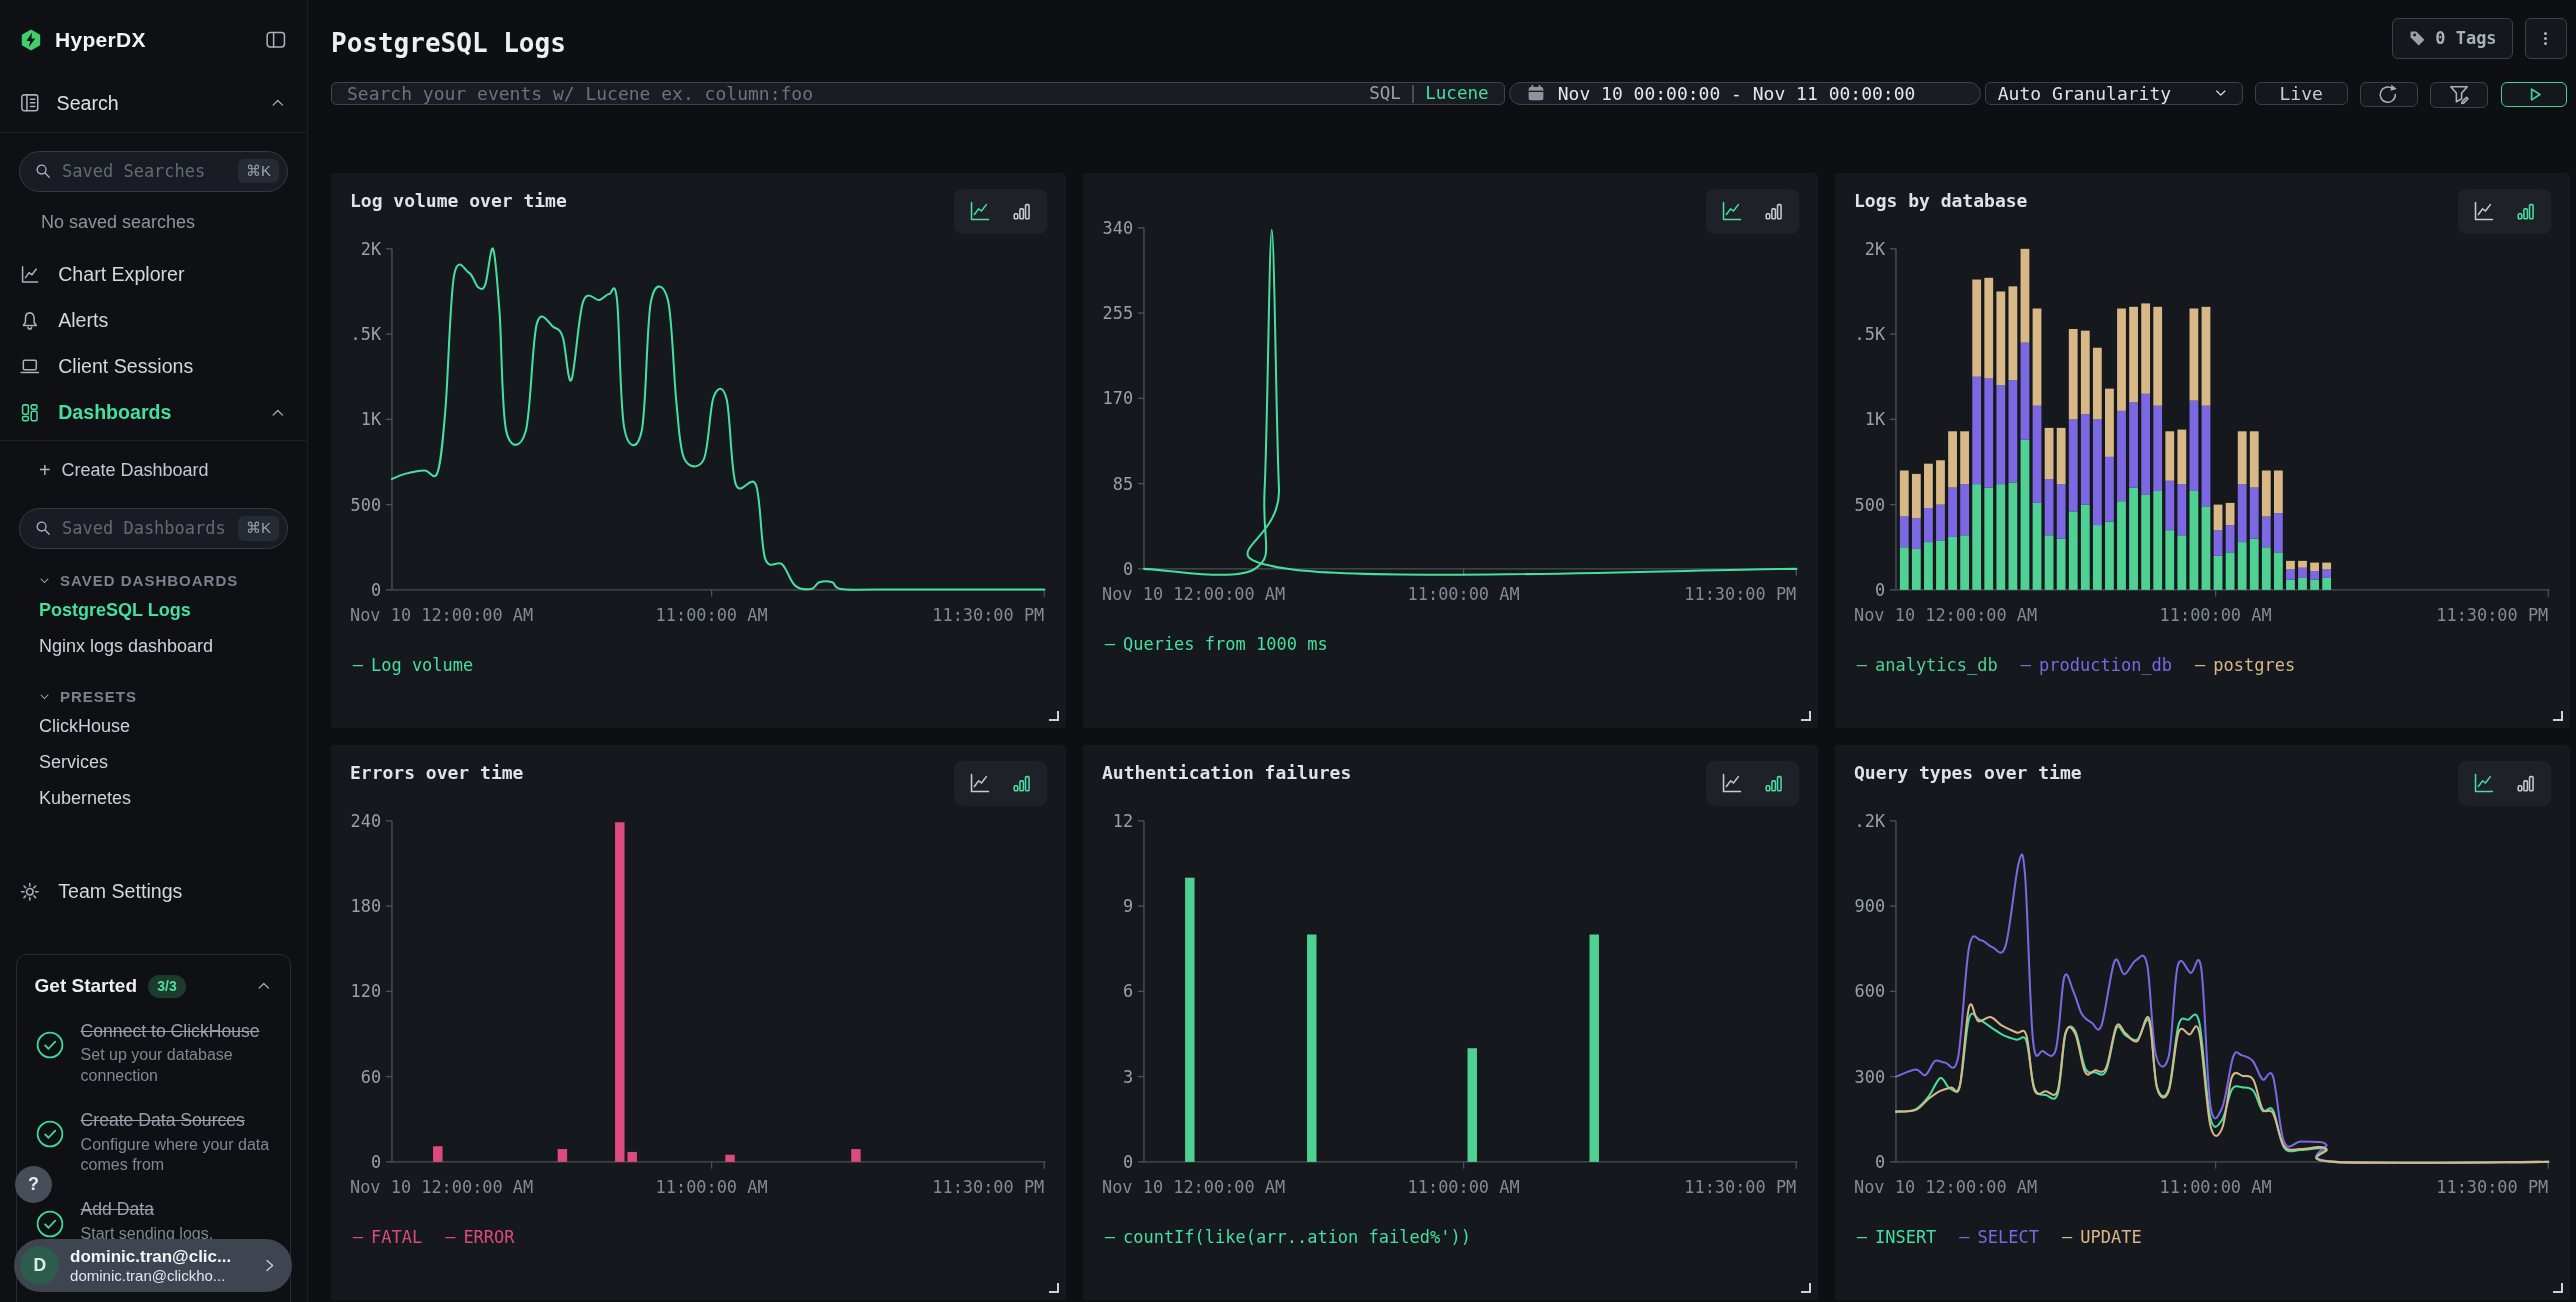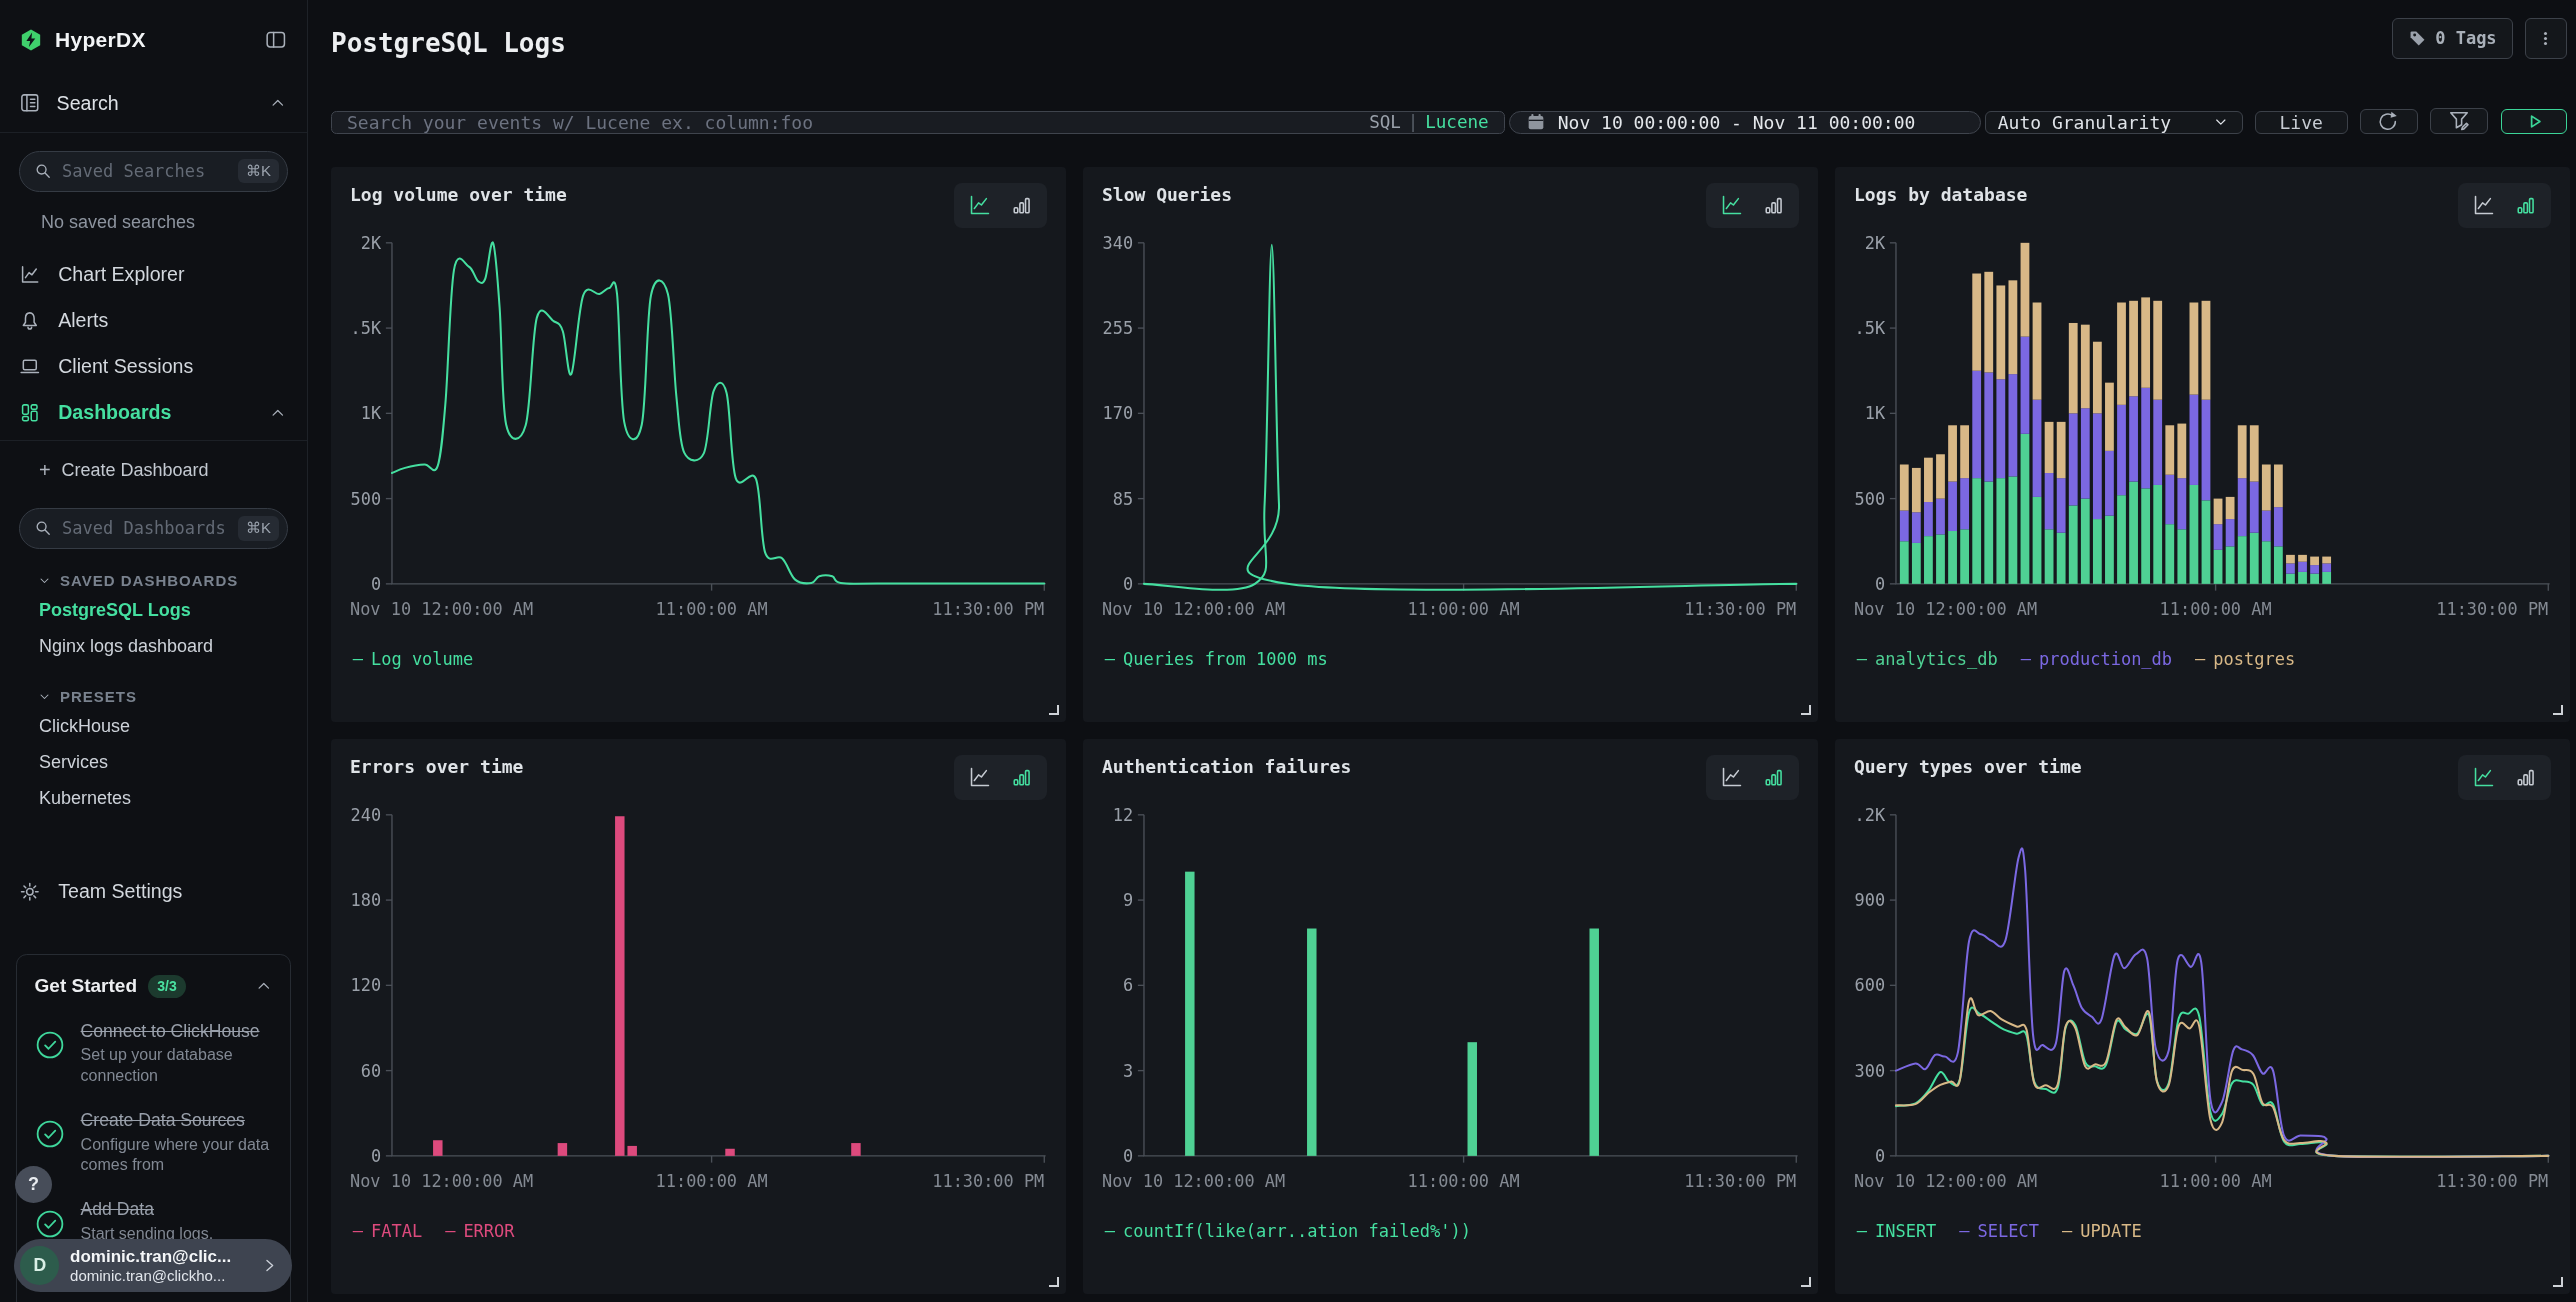--- a/index.html
+++ b/index.html
@@ -54,21 +54,21 @@
   .user-email { font-size:15px; color:#e2e6ec; white-space:nowrap; overflow:hidden; }
 
   
   .main { margin-left:310px; padding:0 8.8px 0 21px; }
   .title-row { display:flex; justify-content:space-between; align-items:flex-start; padding-top:17.6px; }
   .page-title { font-family:"DejaVu Sans Mono", monospace; font-size:26px; font-weight:600; color:#edeff1; padding-top:10.8px; }
   .top-buttons { display:flex; gap:12px; }
   .top-btn { display:flex; align-items:center; gap:8px; height:41px; padding:0 15px; background:#14171b;
     border:1.4px solid #3c4149; border-radius:6px; color:#a9b0b9; font-size:17px; font-weight:bold;
     font-family:"DejaVu Sans Mono", monospace; cursor:pointer; }
-  .controls-row { display:flex; align-items:flex-end; margin-top:17px; gap:4px; height:58px; }
+  .controls-row { display:flex; align-items:flex-start; margin-top:23px; gap:4px; height:58px; }
   .search-box { flex:1; display:flex; align-items:center; background:#191c22; border:1.4px solid #3f444d;
     border-radius:5.4px; padding:0 15px; gap:12px; }
   .search-box input { flex:1; background:transparent; border:none; outline:none; color:#dfe3e8;
     font-family:"DejaVu Sans Mono", monospace; font-size:18px; }
   .search-box input::placeholder { color:#6c7280; }
   .lang-toggle { font-family:"DejaVu Sans Mono", monospace; font-size:17.6px; white-space:nowrap; }
   .lang-toggle .sql { color:#9aa1ab; cursor:pointer; }
   .lang-toggle .sep { color:#596069; padding:0 6.8px; }
   .lang-toggle .lucene { color:#45dfa0; cursor:pointer; }
   .date-box { width:472px; display:flex; align-items:center; gap:12px; background:#191c22;
@@ -388,21 +388,20 @@
         </svg>
       <div class="legend">
         <span class="legend-item" style="color: rgb(69, 223, 160);">
             <span>—</span>
             <span>Log volume</span>
           </span>
       </div>
     </div>
 
     <div class="card">
-      <div class="card-title">Slow Queries</div>
       <div class="view-toggle">
         <span class="vt-icon icon-line active">
             <svg viewBox="0 0 34 34">
               <path d="M5 5 V29 H29"></path>
               <path d="M9 22 L15 14 L19 17 L26 8"></path>
             </svg>
           </span>
         <span class="vt-icon icon-bar">
             <svg viewBox="0 0 34 34">
               <rect x="6" y="21" width="5" height="7" rx="1.5"></rect>

